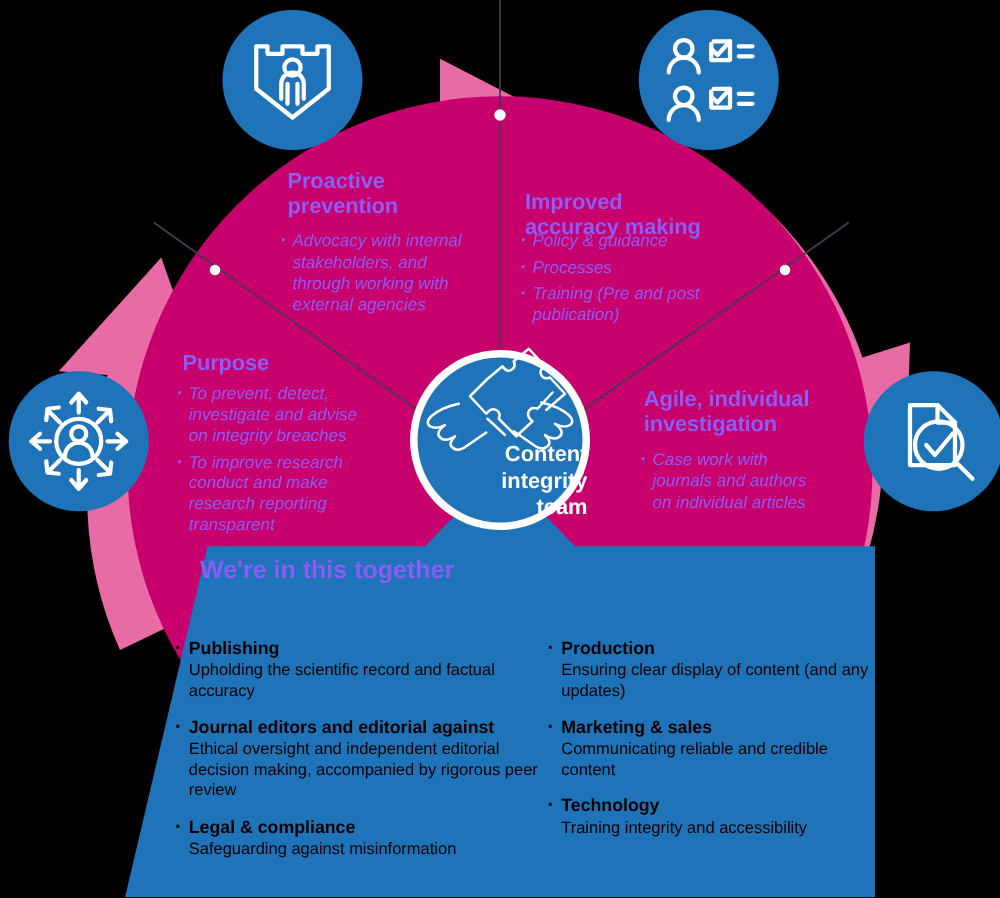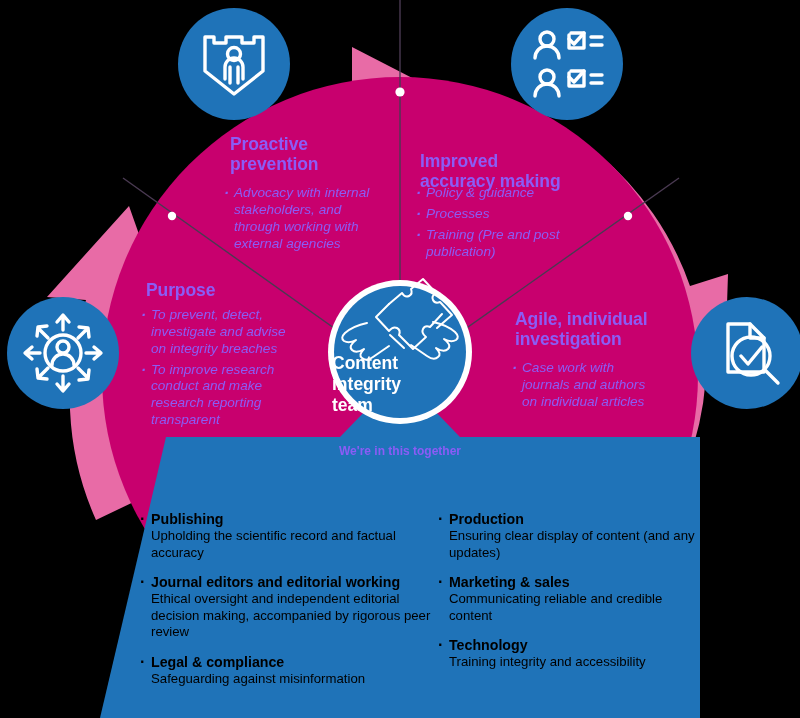--- a/index.html
+++ b/index.html
@@ -14,24 +14,24 @@
   
   .wedge-h{font-size:17.5px;letter-spacing:-0.1px;}
   .wedge-b{font-size:13.6px;line-height:1.24;}
   ul.blist{list-style:none;margin:4px 0 0 0;padding:0;}
   ul.blist li{position:relative;padding-left:10px;margin-bottom:4px;font-style:italic;}
   ul.blist li:before{content:"\00B7";position:absolute;left:0px;top:-1px;
         font-weight:bold;font-size:15px;line-height:1.24;}
 
   
   #center-label{position:absolute;left:332px;top:353px;width:138px;
-      text-align:left;font-weight:bold;font-size:17.5px;line-height:1.19;color:#fff;}
+      text-align:right;font-weight:bold;font-size:17.5px;line-height:1.19;color:#fff;}
 
   
-  #together-h{left:160px;top:445px;width:480px;text-align:center;font-size:12px;}
+  #together-h{left:160px;top:445px;width:480px;text-align:left;font-size:20px;}
   #together-p{left:180px;top:466px;width:440px;text-align:center;font-size:13.2px;line-height:1.26;}
 
   .col{position:absolute;font-size:13.2px;line-height:1.25;}
   .col .itm{position:relative;padding-left:11px;margin-bottom:13px;}
   .col .itm:before{content:"\00B7";position:absolute;left:0;top:-2px;font-weight:bold;font-size:16px;}
   .col .itm b{font-size:14.2px;display:block;line-height:1.2;}
   #col-left{left:140px;top:511px;width:300px;}
   #col-right{left:438px;top:511px;width:262px;}
 
   .icon-wrap{position:absolute;}
@@ -243,21 +243,21 @@
   </div>
 
   <div class="txt hd" id="together-h">We're in this together</div>
 
   <div class="col" id="col-left">
     <div class="itm">
       <b>Publishing</b>
       <span>Upholding the scientific record and factual accuracy</span>
     </div>
     <div class="itm">
-      <b>Journal editors and editorial working</b>
+      <b>Journal editors and editorial against</b>
       <span>Ethical oversight and independent editorial decision making, accompanied by rigorous peer review</span>
     </div>
     <div class="itm">
       <b>Legal &amp; compliance</b>
       <span>Safeguarding against misinformation</span>
     </div>
   </div>
 
   <div class="col" id="col-right">
     <div class="itm">

